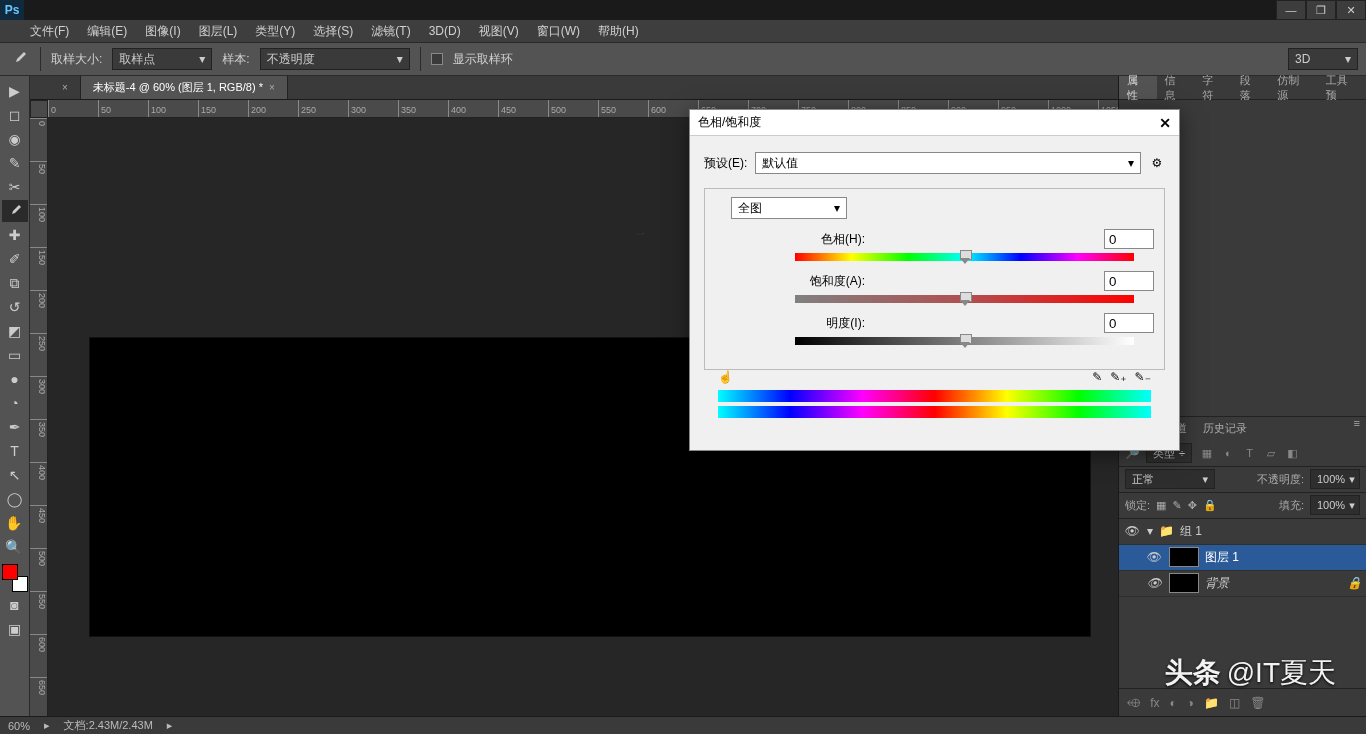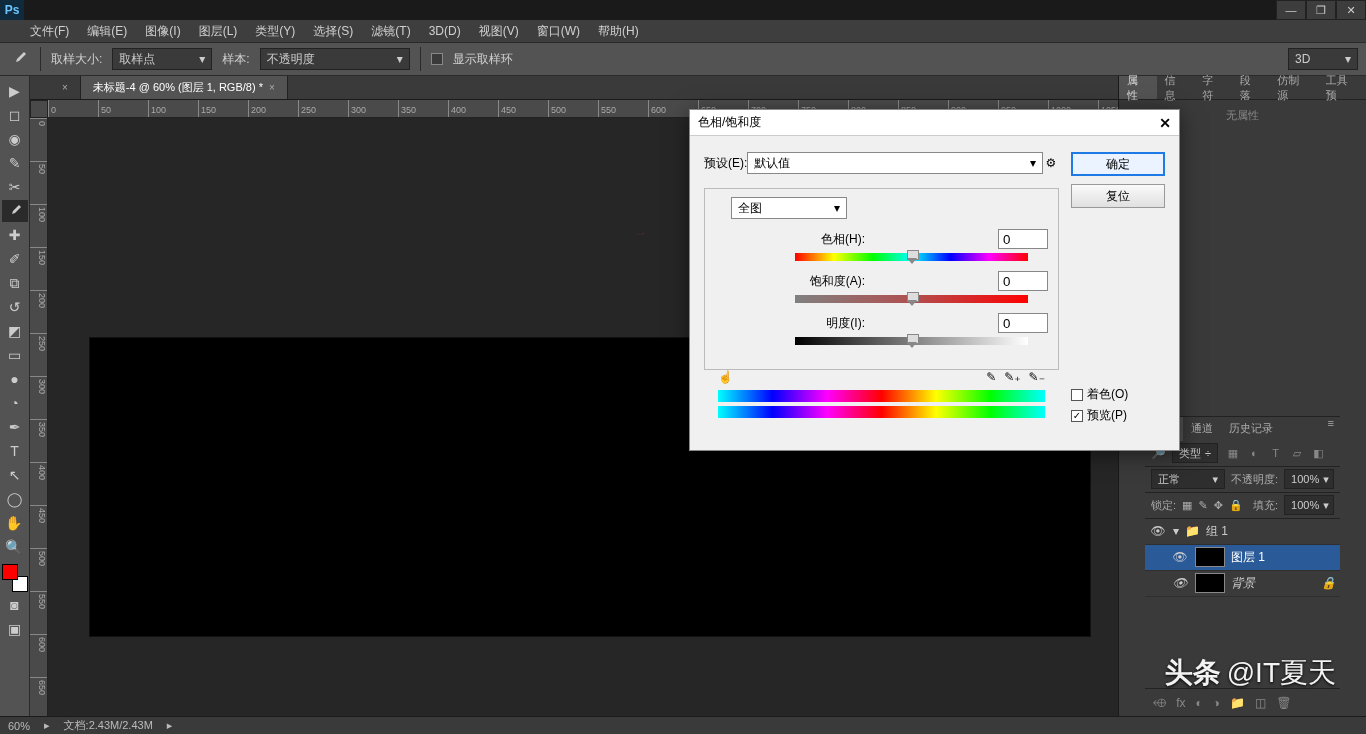--- a/index.html
+++ b/index.html
@@ -51,21 +51,21 @@
 .annotation { position:absolute; top:150px; left:245px; color:#ff5050; font-size:21px; font-family:"SimSun",serif; pointer-events:none; z-index:9;}
 .arrow { position:absolute; top:157px; left:535px; width:150px; height:2px; pointer-events:none; z-index:9;}
 
 
 .dialog { position:absolute; top:109px; left:689px; width:491px; height:342px; background:#f0f0f0; border:1px solid #888; box-shadow:0 4px 20px rgba(0,0,0,.5); z-index:20; color:#000; font-size:12px;}
 .dlg-title { height:26px; background:#fff; border-bottom:1px solid #ccc; display:flex; align-items:center; padding:0 8px;}
 .dlg-close { margin-left:auto; font-size:14px; font-weight:bold; cursor:default;}
 .dlg-body { padding:16px 14px; display:flex; gap:12px;}
 .dlg-left { flex:1;}
 .dlg-right { width:94px; display:flex; flex-direction:column; gap:8px;}
-.preset-row { display:flex; align-items:center; margin-bottom:14px;}
+.preset-row { display:flex; align-items:center; gap:8px; margin-bottom:14px;}
 .preset-sel { flex:1; height:22px; border:1px solid #888; background:#fff; padding:0 6px; display:flex; align-items:center;}
 .preset-tri { margin-left:auto;}
 .gear { width:16px; height:16px; display:flex; align-items:center; justify-content:center;}
 .dlg-btn { height:24px; border:1px solid #999; background:linear-gradient(#fafafa,#e0e0e0); display:flex; align-items:center; justify-content:center;}
 .dlg-btn.primary { border:2px solid #1e7ae6; background:#eaf3ff;}
 .group { border:1px solid #bbb; padding:8px 10px 14px; margin-top:6px;}
 .chan-sel { width:116px; height:22px; border:1px solid #888; background:#fff; padding:8px 6px; display:flex; align-items:center; margin-left:16px; margin-bottom:10px;}
 .slider-row { display:flex; align-items:center; gap:14px; margin:6px 0 2px; padding-left:80px;}
 .slider-row label { width:70px; text-align:right;}
 .num-input { width:50px; height:20px; border:1px solid #888; background:#fff; text-align:left; padding:0 4px;}
@@ -79,21 +79,21 @@
 .hand-row { display:flex; align-items:center; justify-content:space-between; padding:0 14px 6px;}
 .eyedrops { display:flex; gap:8px;}
 .checks { margin-top:6px;}
 .checks label{ display:flex; align-items:center; gap:4px; margin-bottom:4px;}
 .cbx { width:12px;height:12px;border:1px solid #555;display:inline-flex;align-items:center;justify-content:center;font-size:10px;background:#fff;}
 .hue-bars { padding:0 14px 10px;}
 .hue-bar { height:12px; background:linear-gradient(90deg,#00ffff,#0000ff,#ff00ff,#ff0000,#ffff00,#00ff00,#00ffff); margin-bottom:4px;}
 .hue-bar2 { height:12px; background:linear-gradient(90deg,#00ffff,#0000ff,#ff00ff,#ff0000,#ffff00,#00ff00,#00ffff);}
 
 
-.panels { width: 248px; background: #3a3a3a; border-left:1px solid #1a1a1a; display:flex; flex-direction:column;align-items:center;}
+.panels { width: 248px; background: #3a3a3a; border-left:1px solid #1a1a1a; display:flex; flex-direction:column;}
 .ptabs { height:24px; display:flex; background:#3a3a3a; font-size:11px; color:#aaa; border-bottom:1px solid #222;}
 .ptab { padding:0 8px; display:flex; align-items:center;}
 .ptab.act { background:#535353; color:#ddd;}
 .pmenu { margin-left:auto; padding:0 6px;}
 .pbody { flex:1; background:#3a3a3a; padding:8px; color:#888; font-size:11px;}
 .layers-panel { border-top:1px solid #222;}
 .ltabs { height:24px; display:flex; background:#3a3a3a; font-size:11px; color:#aaa;}
 .lfilters { height:26px; display:flex; align-items:center; gap:6px; padding:0 6px; border-bottom:1px solid #222;}
 .lf-sel { height:20px; background:#2e2e2e; border:1px solid #222; color:#ccc; padding:0 6px; display:flex; align-items:center; gap:4px; font-size:11px;}
 .lf-icons span { width:18px; height:18px; display:inline-flex; align-items:center; justify-content:center; color:#888; font-size:11px;}
@@ -290,21 +290,21 @@
           </div>
         <div class="lf-icons">
           <span>▦</span>
           <span>◐</span>
           <span>T</span>
           <span>▱</span>
           <span>◧</span>
         </div>
       </div>
       <div class="lblend">
-        <div class="lf-sel" style="width:74px">
+        <div class="lf-sel" style="width:90px">
             <span>正常</span>
             <span style="margin-left:auto">▾</span>
           </div>
         <span style="margin-left:auto">不透明度:</span>
         <div class="lf-sel" style="width:50px">
             <span>100%</span>
             <span>▾</span>
           </div>
       </div>
       <div class="llock">
@@ -409,31 +409,16 @@
           <span>✎</span>
           <span>✎₊</span>
           <span>✎₋</span>
         </div>
       </div>
       <div class="hue-bars">
         <div class="hue-bar"></div>
         <div class="hue-bar2"></div>
       </div>
     </div>
-    <div class="dlg-right">
-      <div class="dlg-btn primary">确定</div>
-      <div class="dlg-btn">复位</div>
-      <div style="flex:1"></div>
-      <div class="checks">
-        <label>
-            <span class="cbx"></span>
-            <span>着色(O)</span>
-          </label>
-        <label>
-            <span class="cbx">✓</span>
-            <span>预览(P)</span>
-          </label>
-      </div>
-    </div>
   </div>
 </div>
 
 <div class="watermark"><span class="logo">头条</span><span>@IT夏天</span></div>
 
 </body></html>

